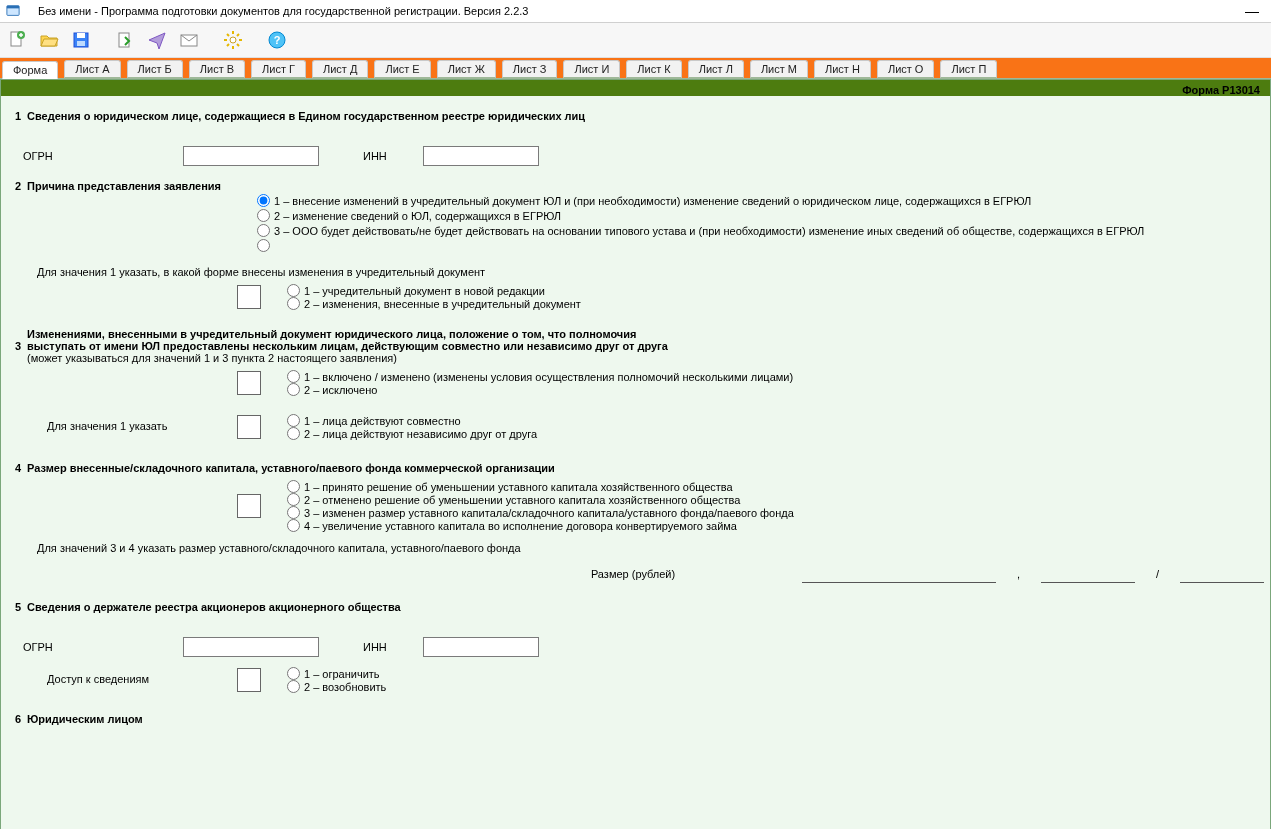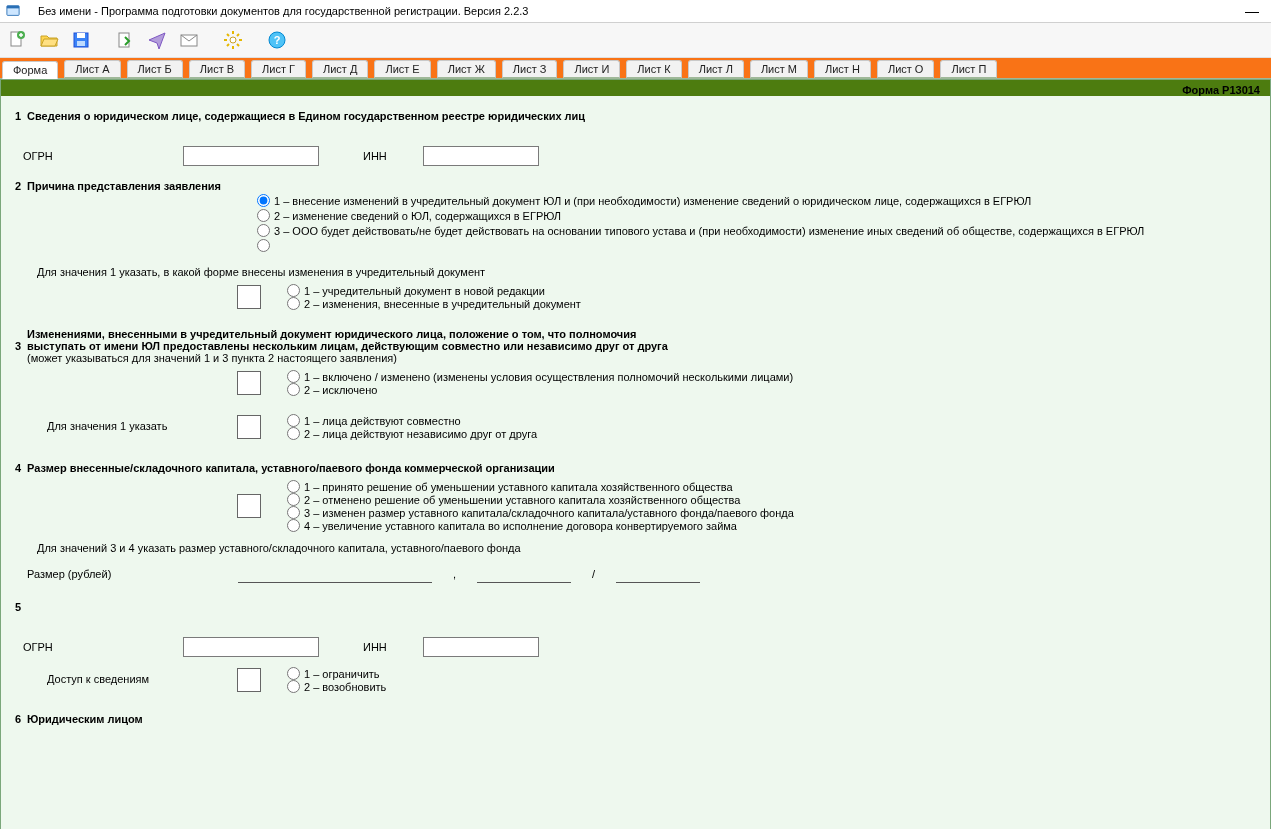--- a/index.html
+++ b/index.html
@@ -27,21 +27,21 @@
 .opt-col{margin-left:250px;}
 .opt-line{display:flex;align-items:center;gap:4px;margin-top:2px;}
 .opt-line input[type=radio]{margin:0;}
 .opt-line .ol-text{font-size:11px;}
 .note{margin:14px 0 2px 30px;font-size:11px;}
 .sq-radio-row{display:flex;align-items:flex-start;margin-top:6px;}
 .sq-radio-row .lead{margin-left:40px;width:190px;padding-top:6px;}
 .sq-radio-row .box-area{display:flex;align-items:center;gap:26px;}
 .sqbox{width:22px;height:22px;border:1px solid #666;background:#fff;}
 .mini-opts .opt-line{margin-top:0;}
-.amount-row{display:flex;align-items:center;gap:21px;margin-top:10px;margin-left:20px;}
+.amount-row{display:flex;align-items:center;gap:21px;margin-top:10px;margin-left:20px;justify-content:flex-end;}
 .amount-row .al{width:190px;}
 .uinput{height:18px;border:none;border-bottom:1px solid #555;background:transparent;font:inherit;padding:0 2px;}
 .sec-inner-note{margin:10px 0 4px 30px;}
 </style>
 </head>
 <body>
 
 <div class="titlebar">
   <span class="app-icon">
     <svg viewBox="0 0 16 16">
@@ -257,20 +257,21 @@
   <div class="al">Размер (рублей)</div>
   <input class="uinput" style="width: 190px;" value="">
   <span>,</span>
   <input class="uinput" style="width: 90px;" value="">
   <span>/</span>
   <input class="uinput" style="width: 80px;" value="">
 </div>
 
 <div class="sec" style="margin-top:18px">
   <div class="num">5</div>
+  <div class="hdr">Сведения о держателе реестра акционеров акционерного общества</div>
 </div>
 <div class="row">
   <div class="lab">ОГРН</div>
   <input class="txt" style="width: 130px;" value="">
   <div style="width:44px"></div>
   <div style="width:60px">ИНН</div>
   <input class="txt" style="width: 110px;" value="">
 </div>
 <div class="sq-radio-row" style="margin-top:10px">
   <div class="lead">Доступ к сведениям</div>

